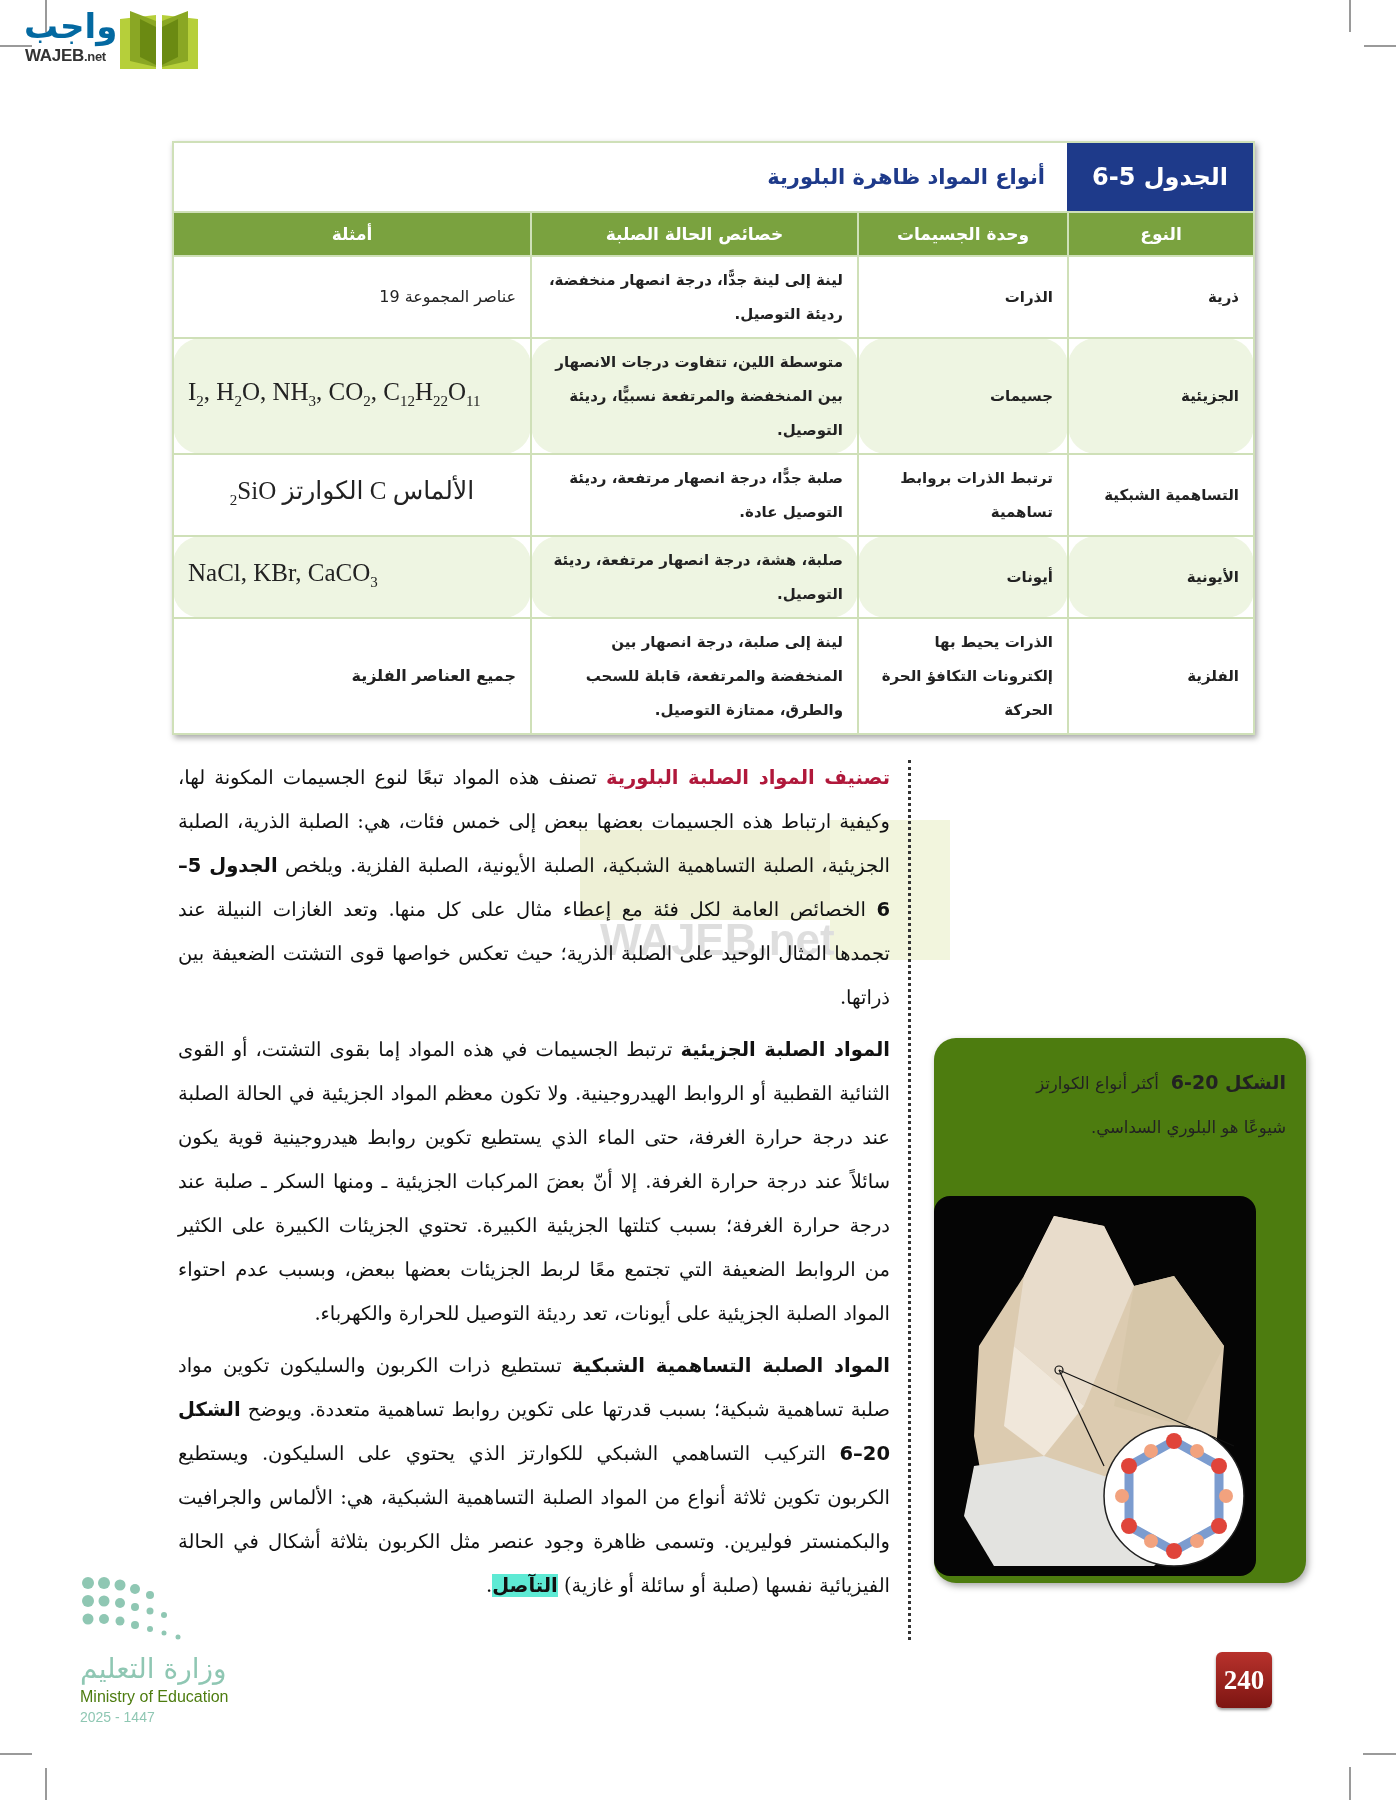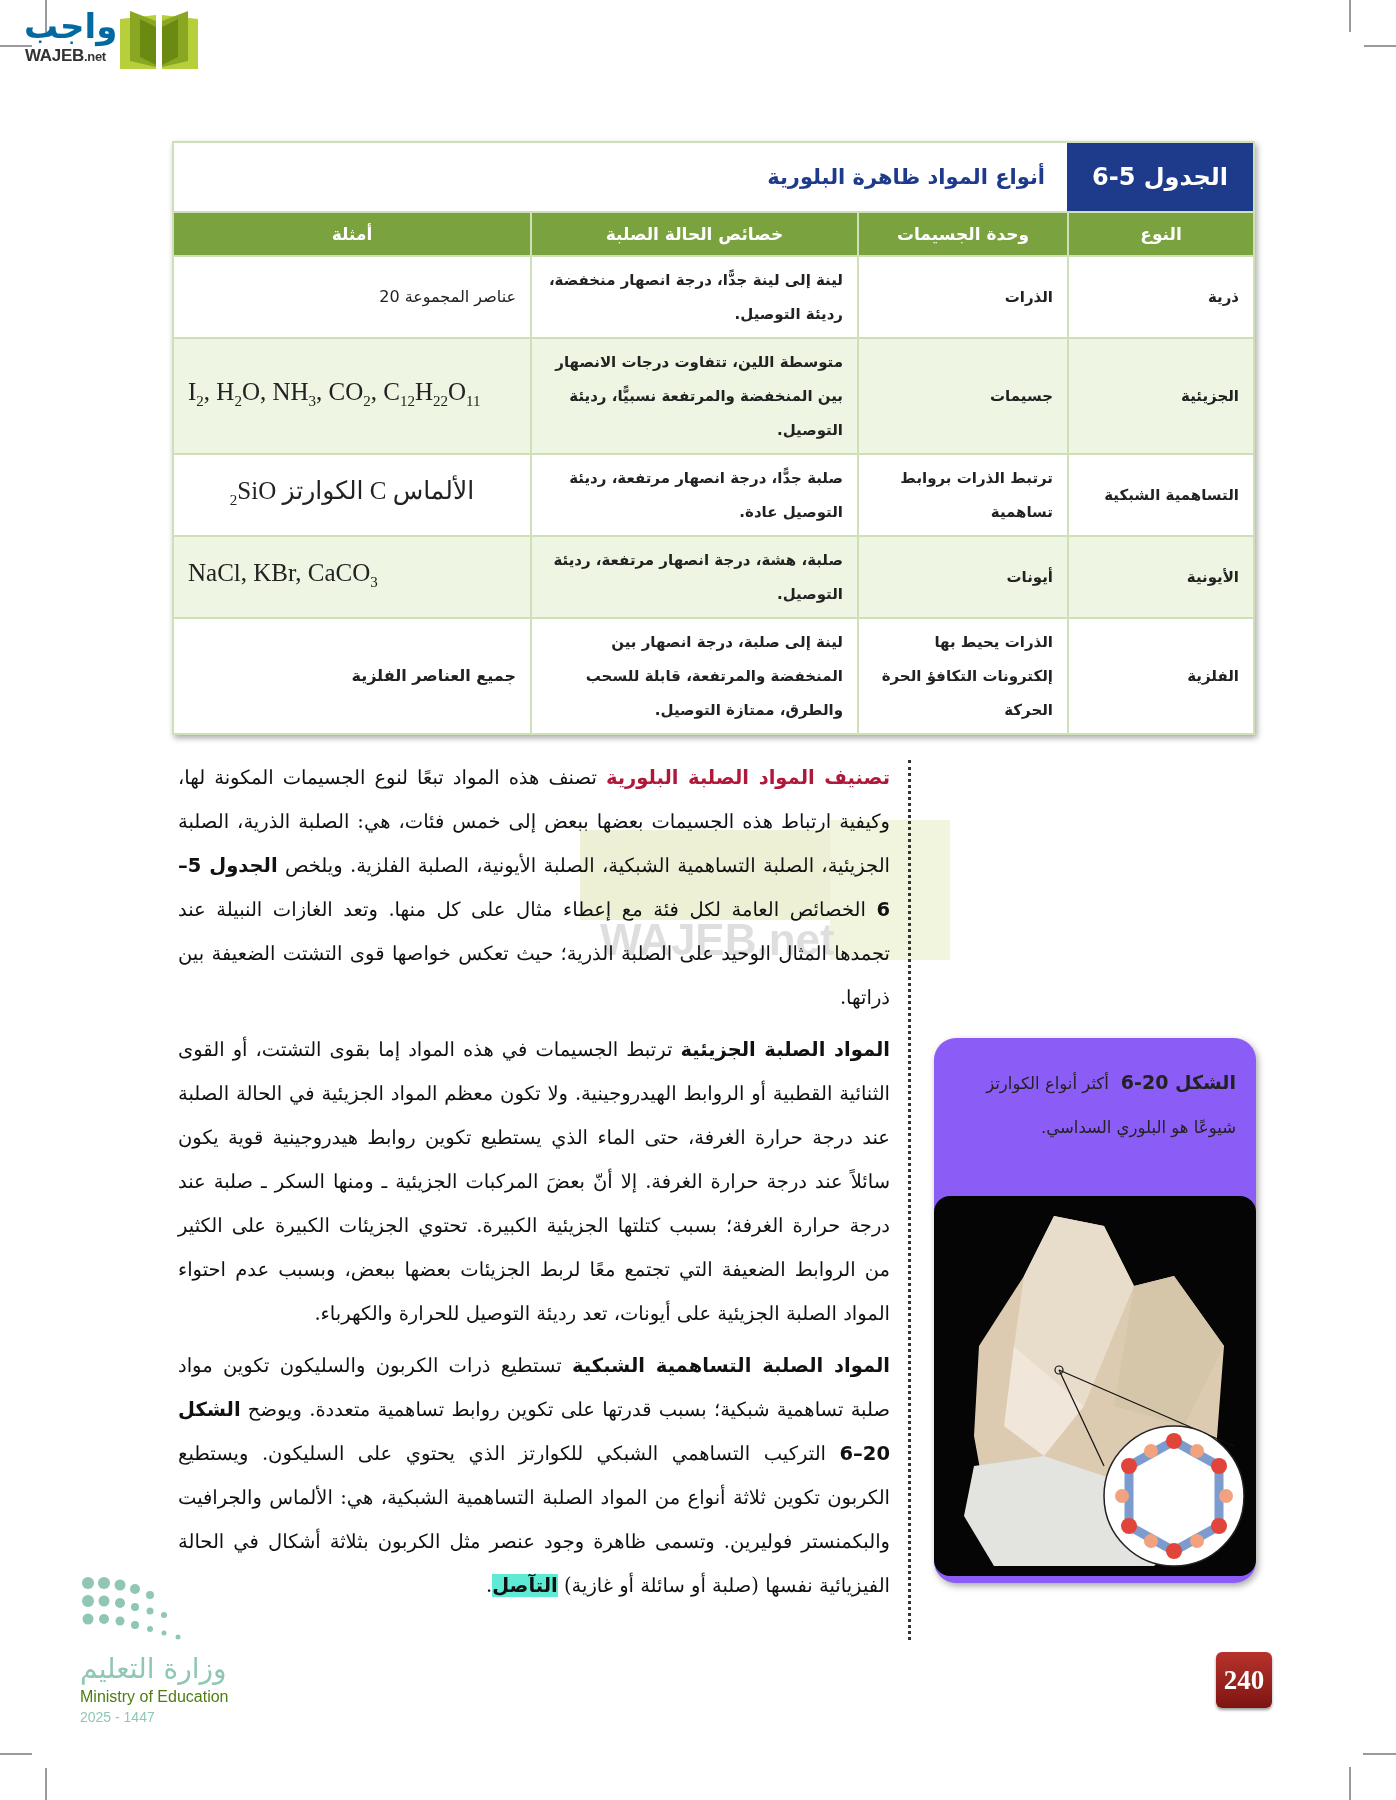--- a/index.html
+++ b/index.html
@@ -34,21 +34,21 @@
   }
   table { width:100%; border-collapse:collapse; direction:rtl; table-layout:fixed; }
   th {
     background:#7aa23f; color:#fff; font-weight:bold; font-size:17px; height:40px;
     border:2px solid #cfe0b8; text-align:center;
   }
   td {
     border:2px solid #cfe0b8; font-size:15px; font-weight:bold; color:#222;
     padding:6px 14px; vertical-align:middle; line-height:34px; text-align:right;
   }
-  tr.alt td { background:#eef5e2; }
+  tr.alt td { background:#eef5e2;border-radius:28px; }
   td.ex { font-family:"Liberation Serif", serif; font-weight:normal; font-size:25px; text-align:left; padding-left:14px; }
   td.ex.ar { font-family:"DejaVu Sans", sans-serif; font-size:16px; font-weight:bold; }
   td.ex sub { font-size:15px; }
 
   
   .divider { position:absolute; left:908px; top:760px; height:880px; border-left:3px dotted #333; }
   .body-col {
     position:absolute; left:178px; top:756px; width:712px;
     direction:rtl; text-align:justify; font-family:"DejaVu Serif", serif;
     font-size:19.5px; line-height:44px; color:#111;
@@ -57,22 +57,22 @@
   .kw-red { color:#b0183b; font-weight:bold; font-family:"DejaVu Sans", sans-serif; }
   .kw { font-weight:bold; font-family:"DejaVu Sans", sans-serif; }
   .hl { background:#5eead4; font-weight:bold; font-family:"DejaVu Sans", sans-serif; }
   .watermark {
     position:absolute; left:480px; top:820px; width:470px; height:140px;
     opacity:0.22; pointer-events:none;
   }
 
   
   .fig-card {
-    position:absolute; left:934px; top:1038px; width:322px; height:545px;
-    background:#8b5cf6; border-radius:22px; box-shadow: 2px 3px 7px rgba(0,0,0,0.35);
+    position:absolute; left:934px; top:1038px; width:372px; height:545px;
+    background:#4d7c0f; border-radius:22px; box-shadow: 2px 3px 7px rgba(0,0,0,0.35);
   }
   .fig-caption { position:absolute; right:20px; top:22px; width:290px; direction:rtl; text-align:right; font-size:16.5px; line-height:44px; color:#222; }
   .fig-caption b { font-size:19px; margin-left:12px; }
   .fig-photo {
     position:absolute; left:0; top:158px; width:322px; height:380px; background:#050505; border-radius:16px; overflow:hidden;
   }
 
   
   .moe { position:absolute; left:80px; top:1575px; width:200px; height:150px; }
   .moe-ar { position:absolute; left:80px; top:1652px; font-size:28px; color:#8fc7b3; direction:rtl; width:170px; text-align:left; }
@@ -128,21 +128,21 @@
         <th>وحدة الجسيمات</th>
         <th>خصائص الحالة الصلبة</th>
         <th>أمثلة</th>
       </tr>
     </thead>
     <tbody>
       <tr style="height:78px;">
         <td>ذرية</td>
         <td>الذرات</td>
         <td>لينة إلى لينة جدًّا، درجة انصهار منخفضة، رديئة التوصيل.</td>
-        <td class="ex" style="text-align:right;font-family:'DejaVu Sans',sans-serif;font-size:16px;font-weight:normal;"><span>عناصر المجموعة 20</span></td>
+        <td class="ex" style="text-align:right;font-family:'DejaVu Sans',sans-serif;font-size:16px;font-weight:normal;"><span>عناصر المجموعة 19</span></td>
       </tr>
       <tr class="alt" style="height:112px;">
         <td>الجزيئية</td>
         <td>جسيمات</td>
         <td>متوسطة اللين، تتفاوت درجات الانصهار بين المنخفضة والمرتفعة نسبيًّا، رديئة التوصيل.</td>
         <td class="ex" dir="ltr"><span>I</span><sub>2</sub><span>, H</span><sub>2</sub><span>O, NH</span><sub>3</sub><span>, CO</span><sub>2</sub><span>, C</span><sub>12</sub><span>H</span><sub>22</sub><span>O</span><sub>11</sub></td>
       </tr>
       <tr style="height:78px;">
         <td>التساهمية الشبكية</td>
         <td>ترتبط الذرات بروابط تساهمية</td>

